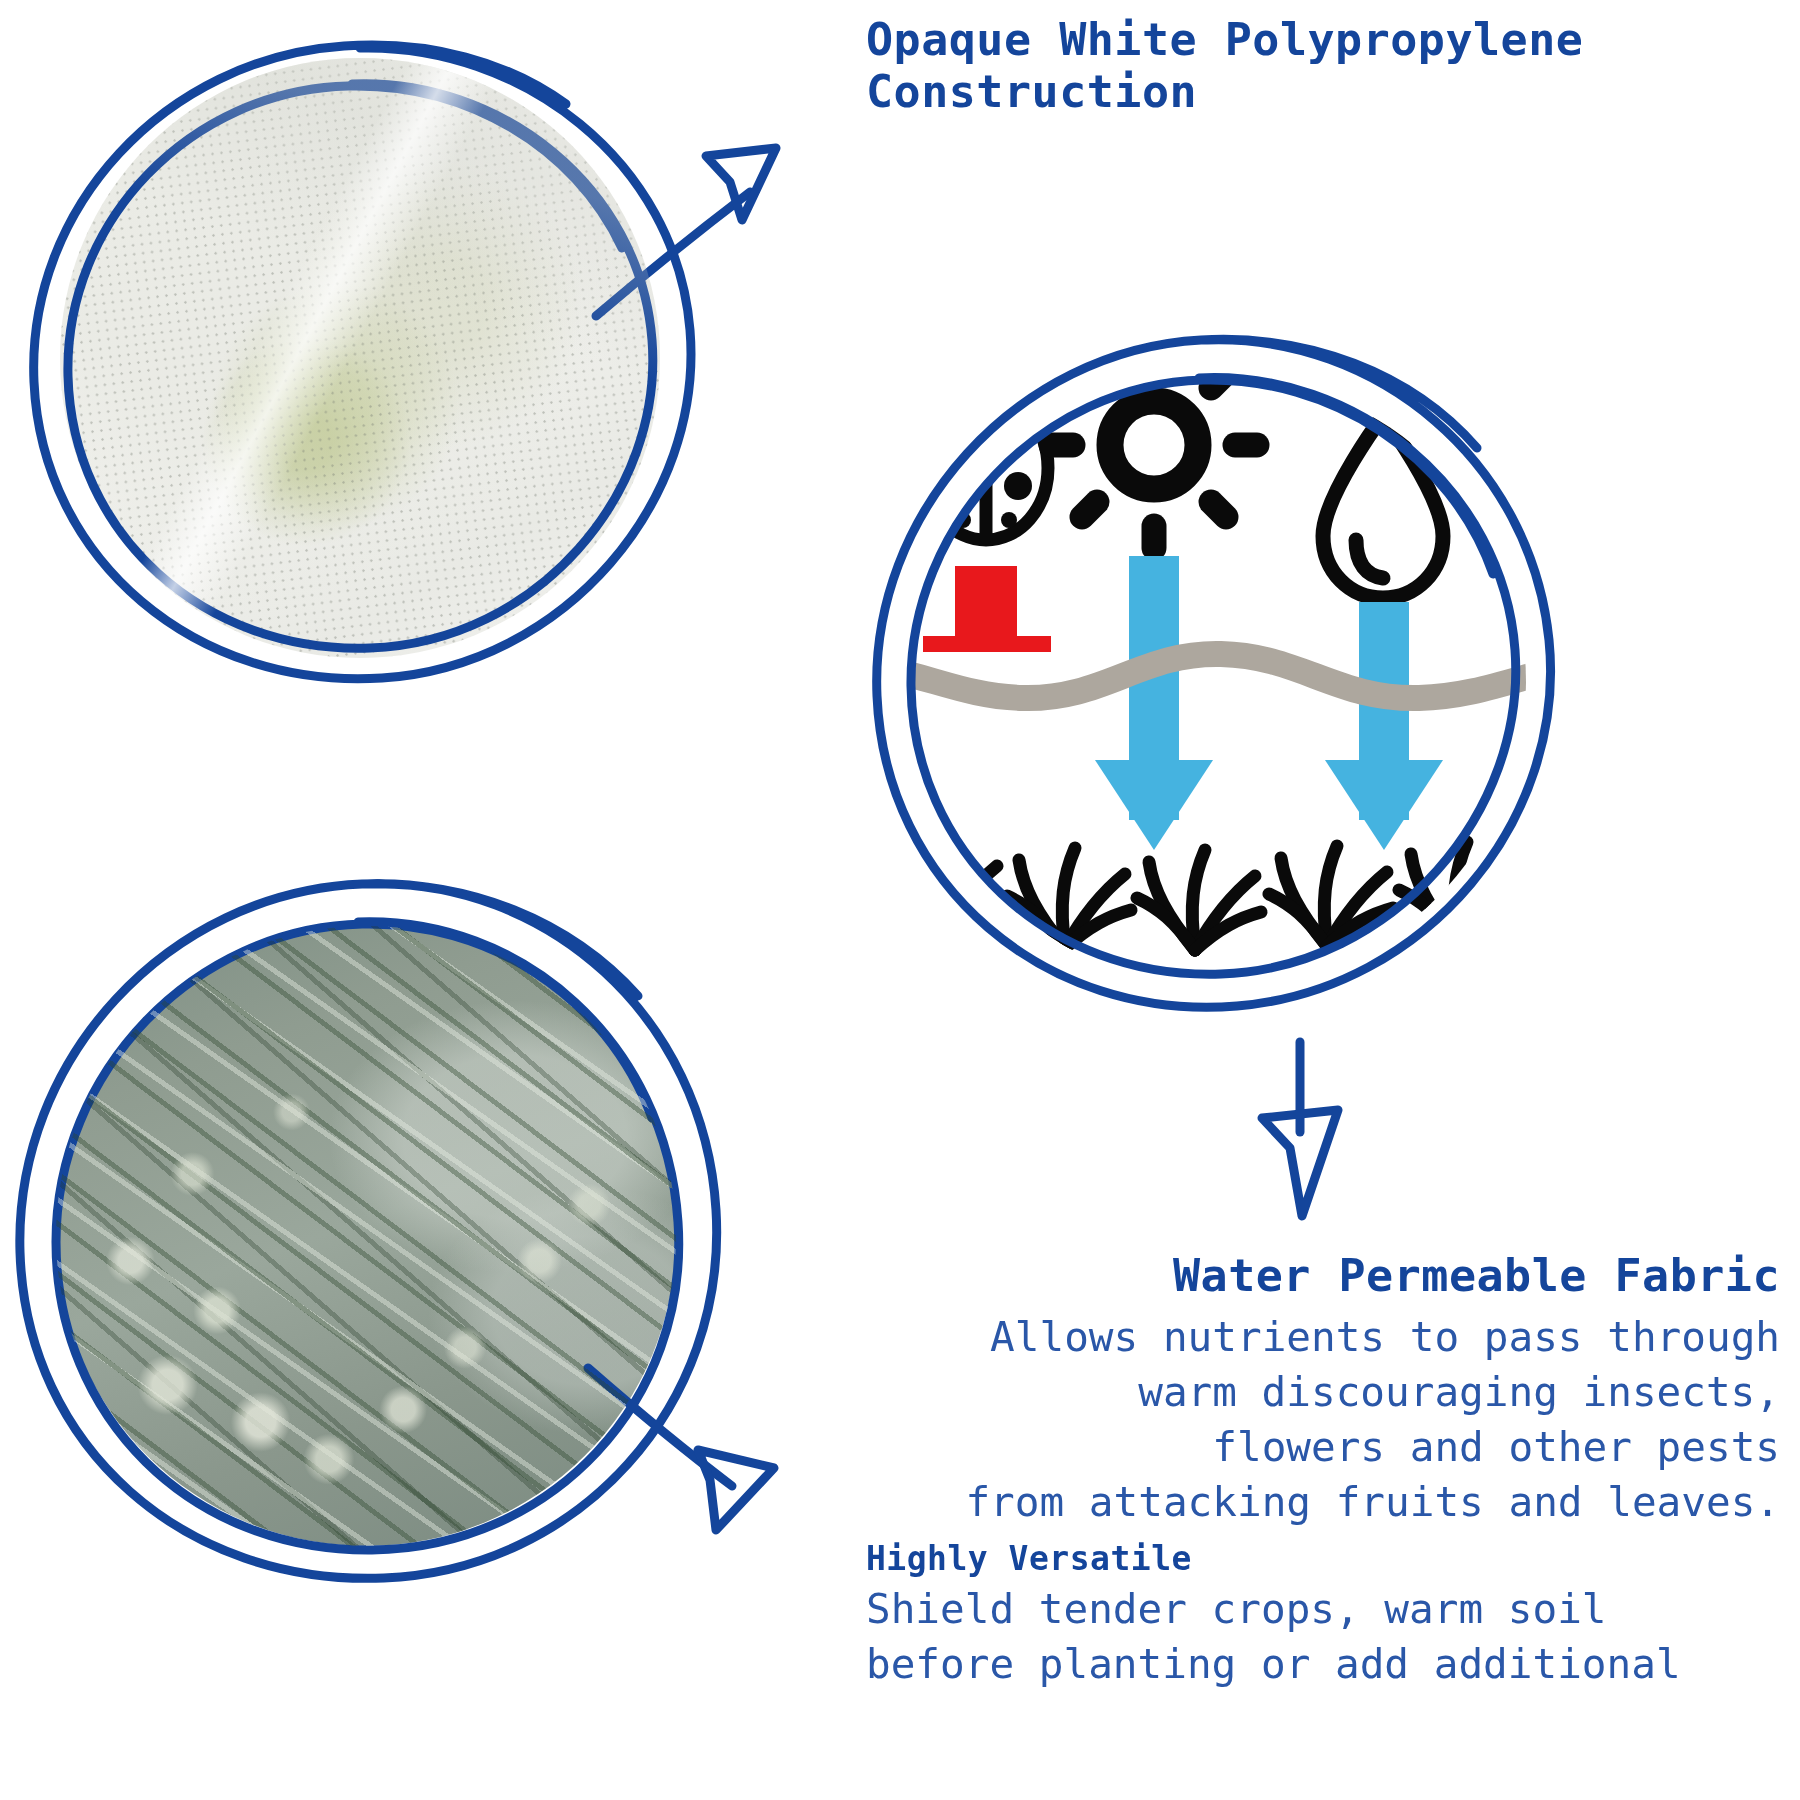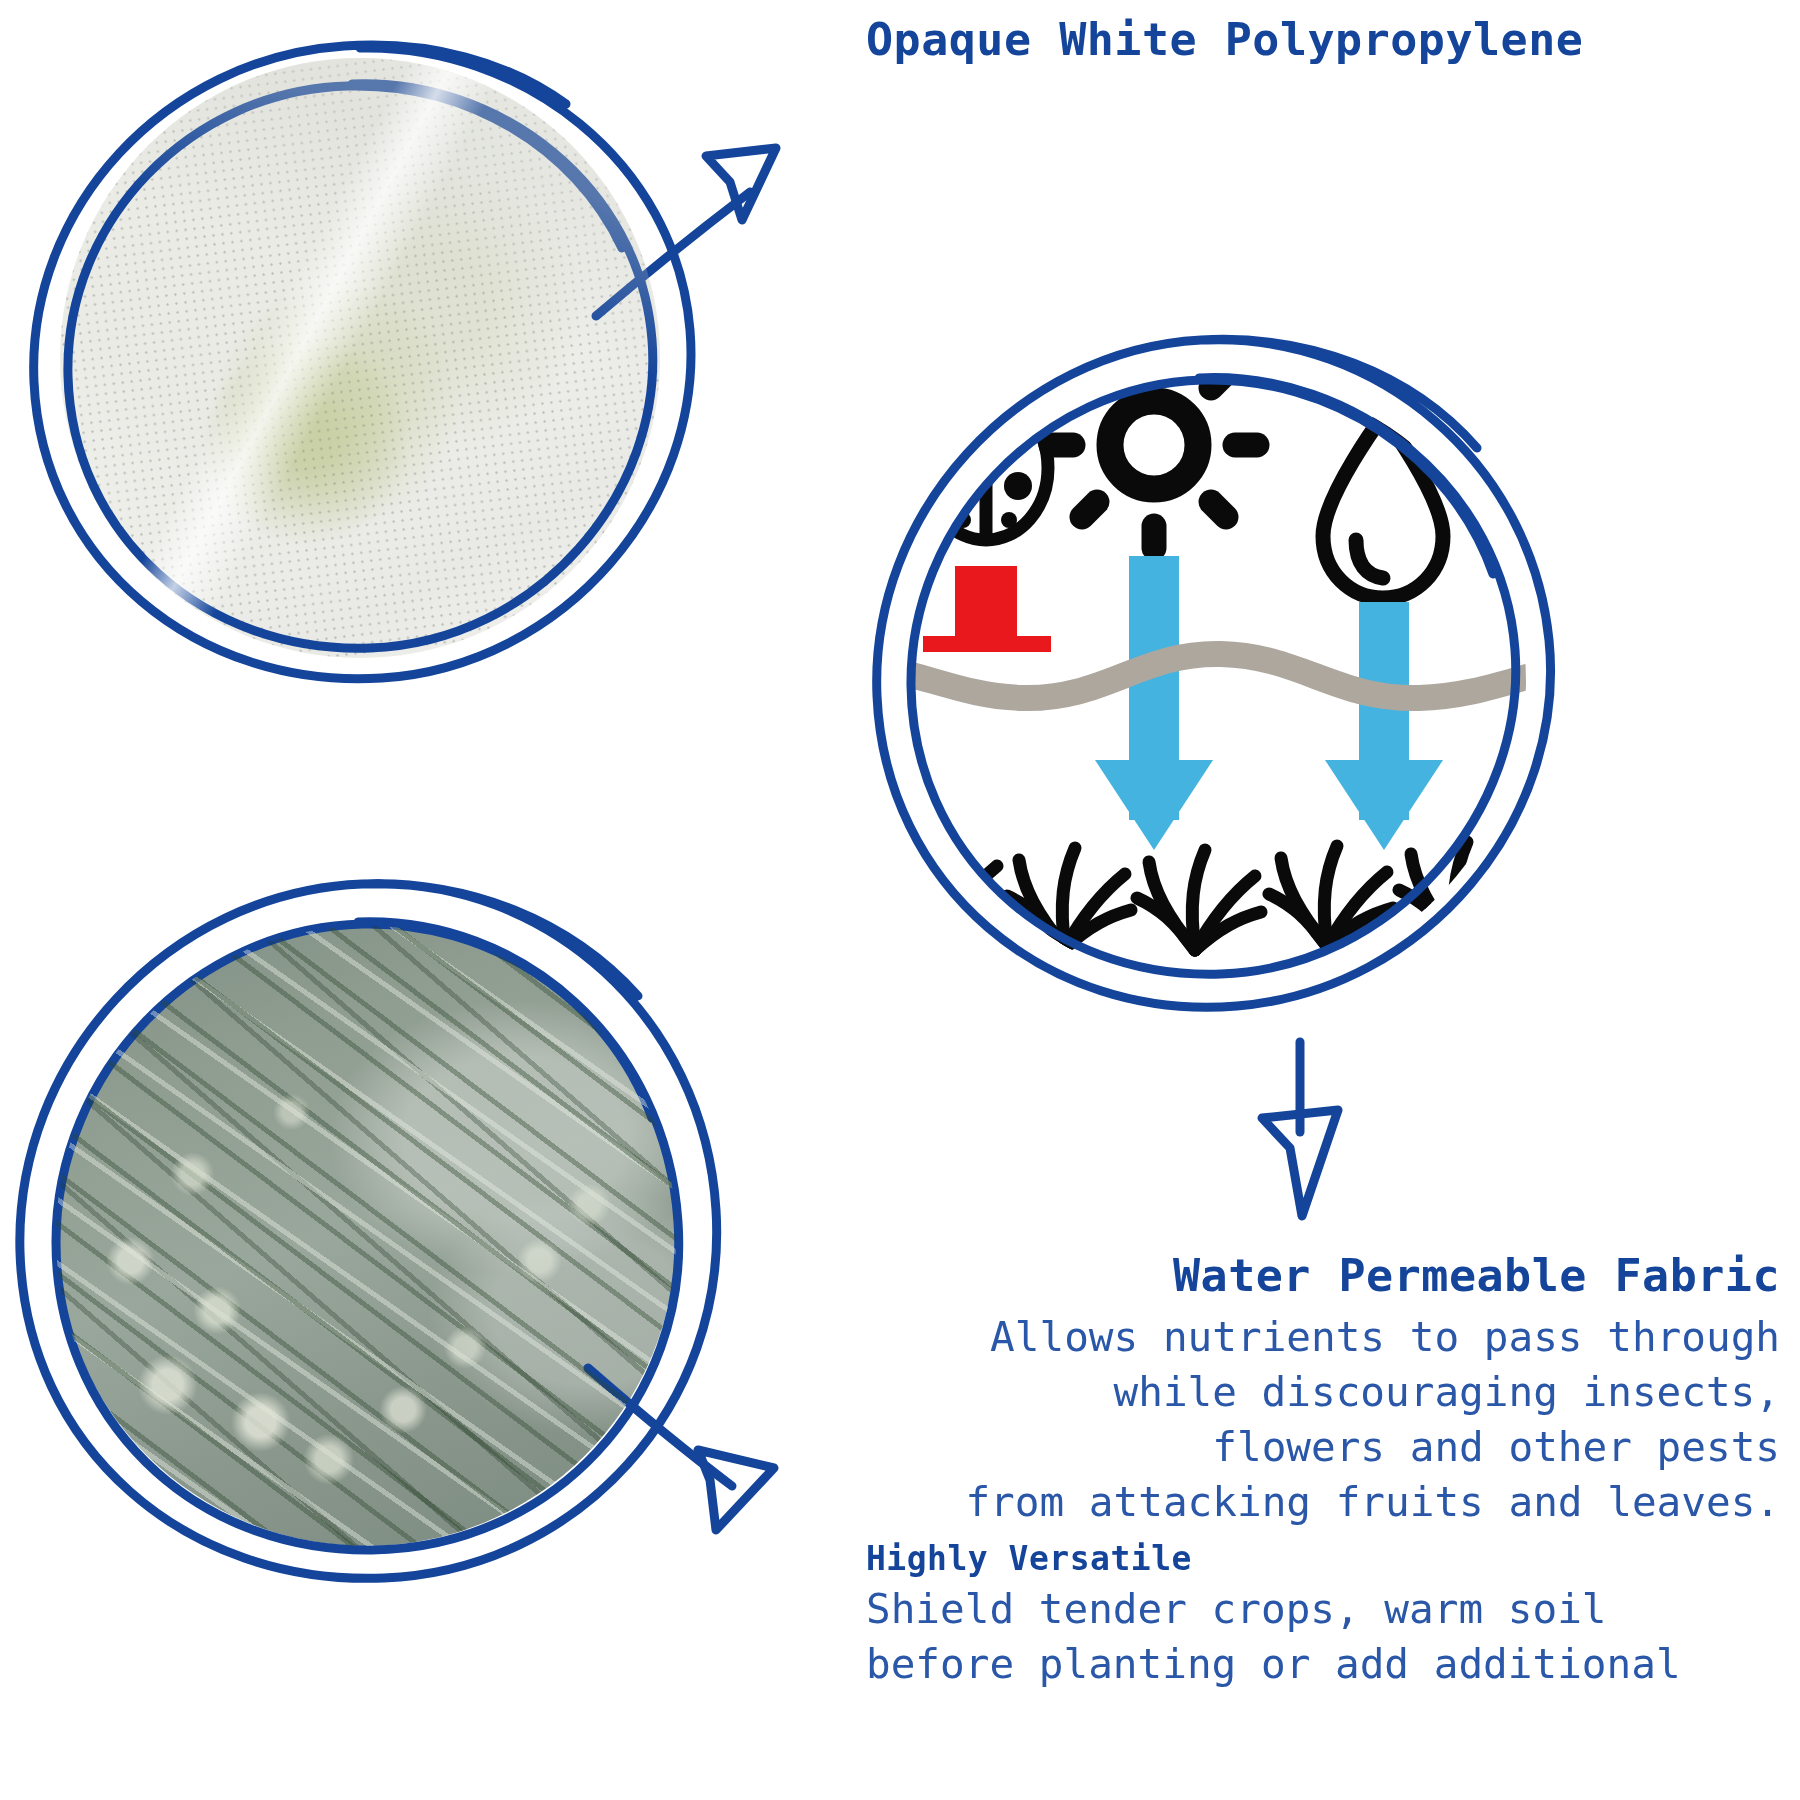--- a/index.html
+++ b/index.html
@@ -141,20 +141,21 @@
   <svg width="300" height="200" viewBox="0 0 300 200" style="position:absolute;left:590px;top:120px;">
     <g fill="none" stroke="#14459B" stroke-width="9" stroke-linecap="round" stroke-linejoin="round">
       <path d="M6 196 C 60 150, 110 110, 160 72"></path>
       <path d="M116 36 L 186 28 L 152 100 L 140 62 Z"></path>
     </g>
   </svg>
 
   <div class="txt" id="block-opaque">
     <div class="head">
       <span class="ln">Opaque White Polypropylene</span>
+      <span class="ln">Construction</span>
     </div>
   </div>
 
   <div class="photo-wrap" style="left:855px;top:320px;width:730px;height:730px;">
 
     <svg width="730" height="730" viewBox="0 0 730 730" style="position:absolute;left:0;top:0;">
       <defs>
         <clipPath id="circleClip">
           <circle cx="365" cy="362" r="306"></circle>
         </clipPath>
@@ -308,21 +309,21 @@
       <path d="M118 110 L 194 128 L 136 190 L 130 140 Z"></path>
     </g>
   </svg>
 
   <div class="txt" id="block-water">
     <div class="head">
       <span class="ln">Water Permeable Fabric</span>
     </div>
     <div class="body">
       <span class="ln">Allows nutrients to pass through</span>
-      <span class="ln">while discouraging insects,</span>
+      <span class="ln">warm discouraging insects,</span>
       <span class="ln">flowers and other pests</span>
       <span class="ln">from attacking fruits and leaves.</span>
     </div>
   </div>
 
   <div class="txt" id="block-versatile">
     <div class="head">
       <span class="ln">Highly Versatile</span>
     </div>
     <div class="body">

